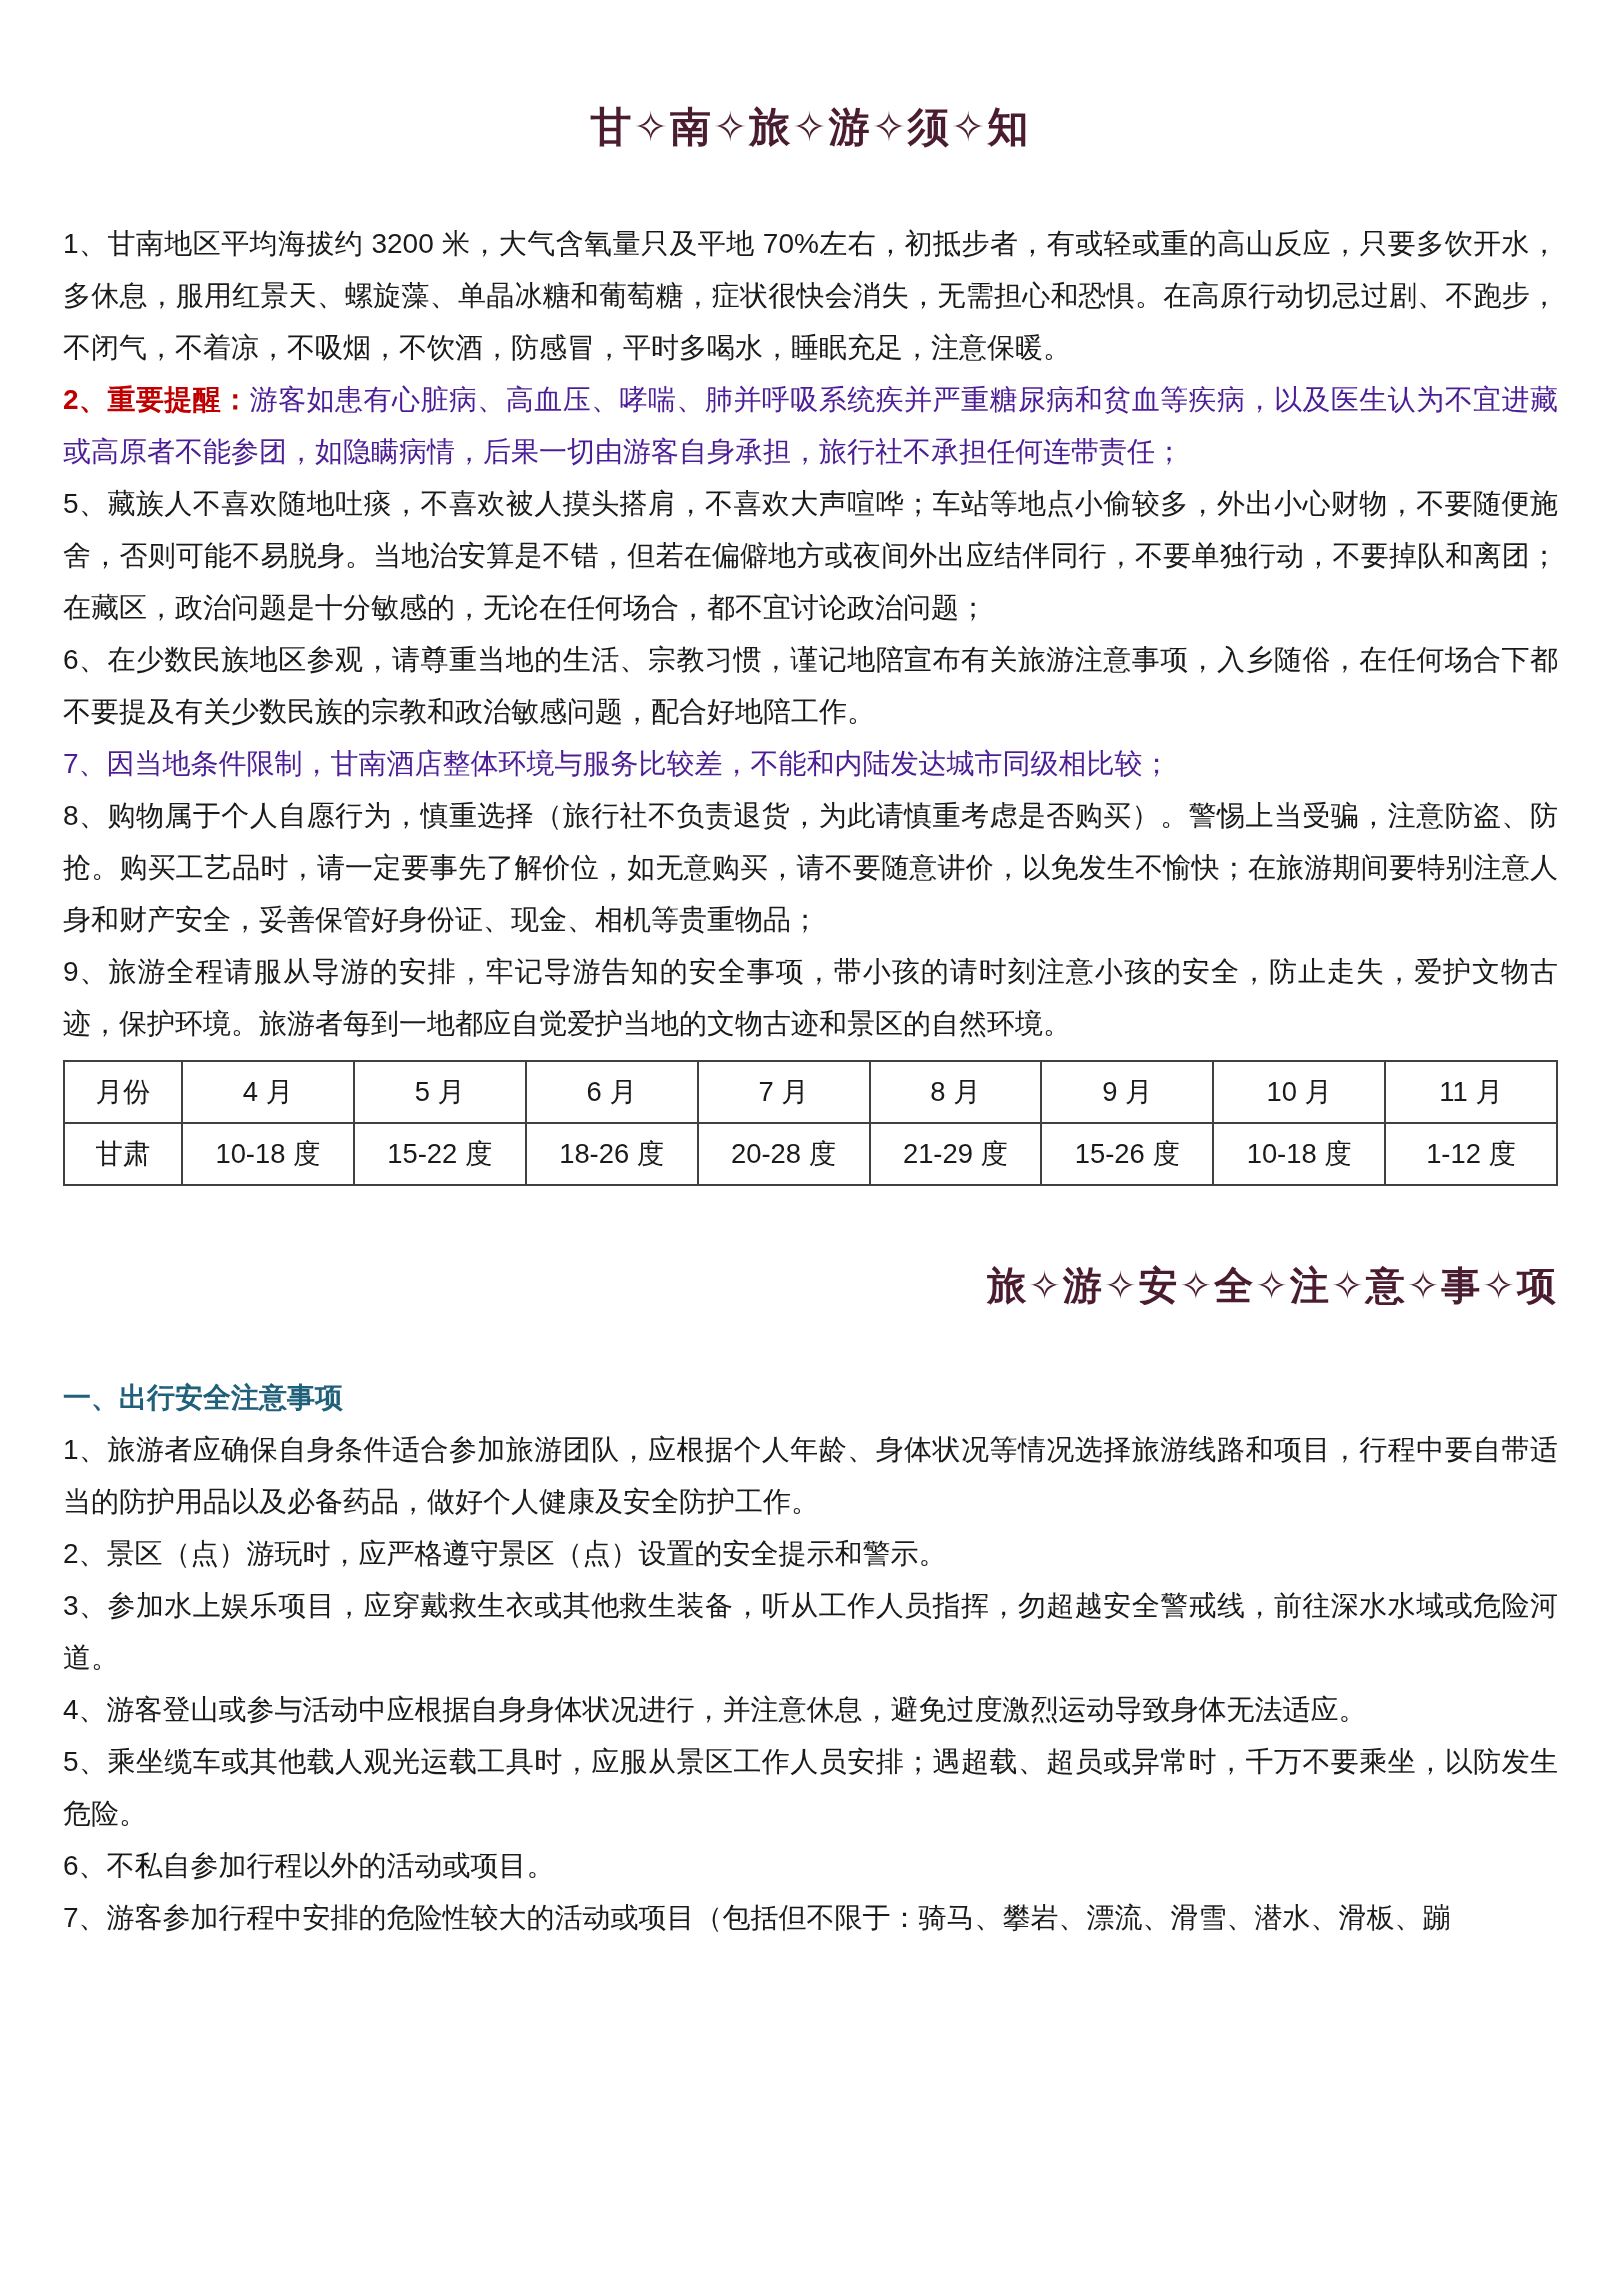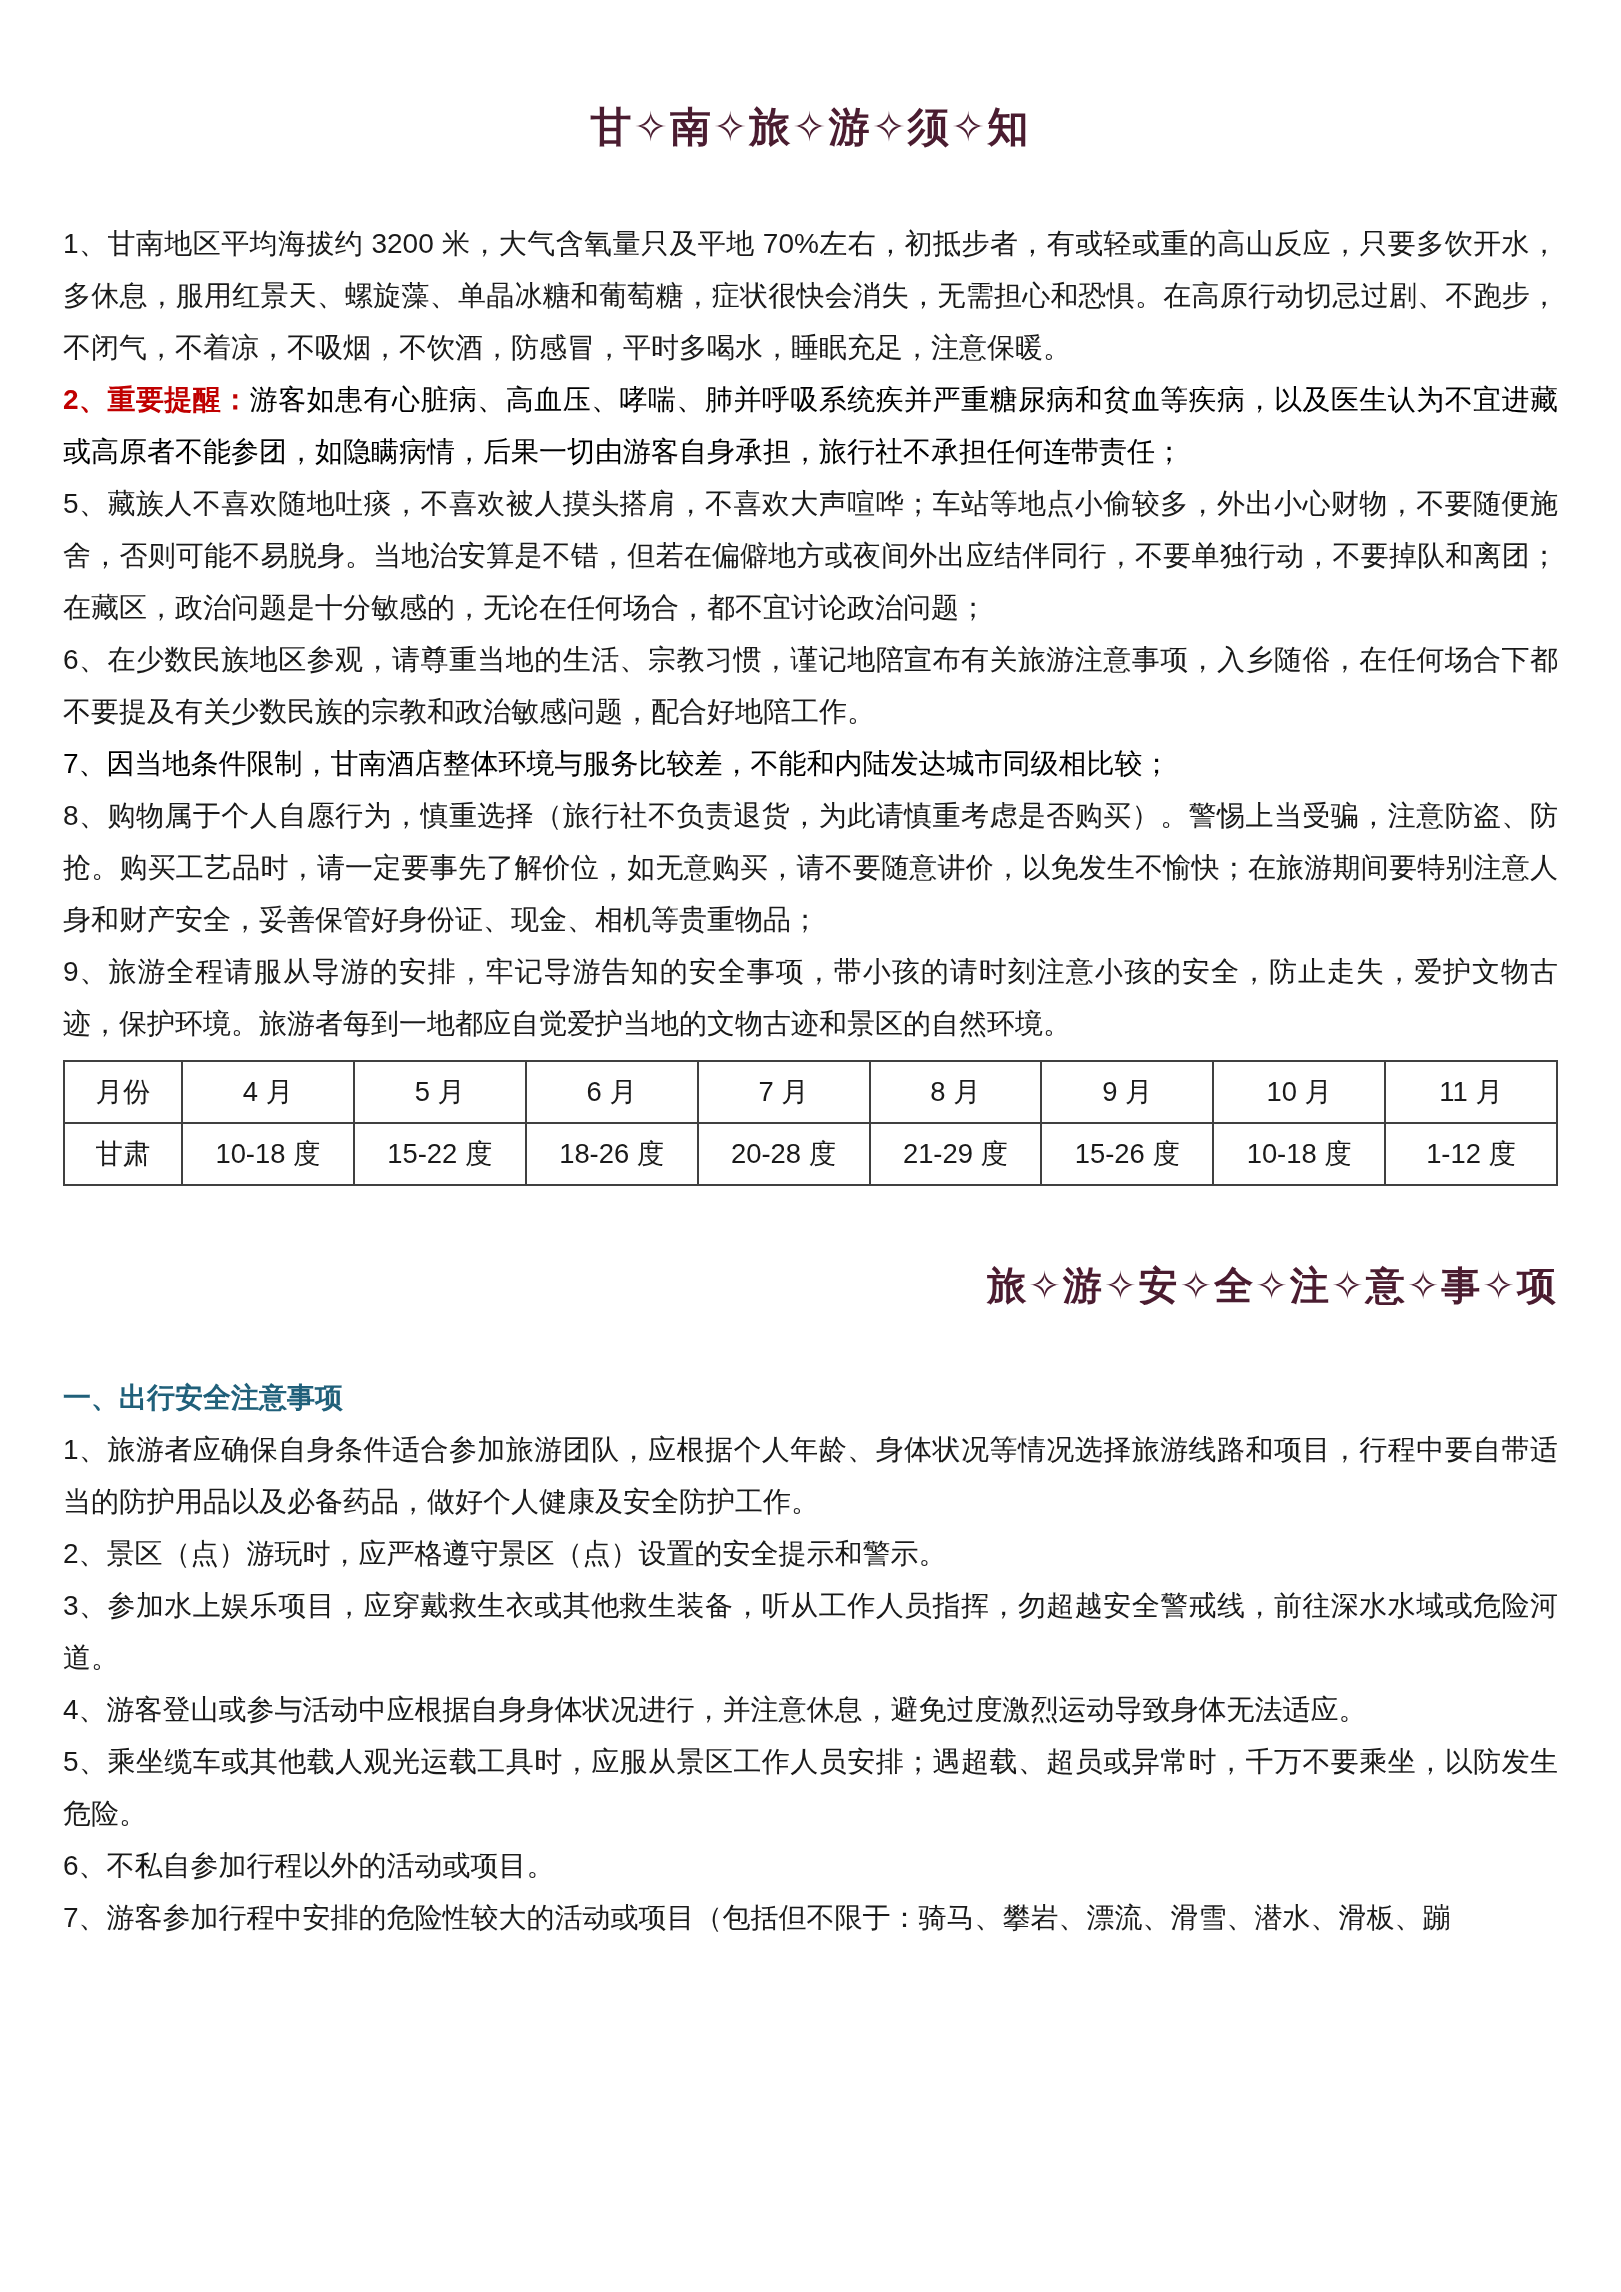--- a/index.html
+++ b/index.html
@@ -30,21 +30,21 @@
     font-size: 39px;
     text-align: right;
   }
   .body-text p {
     margin: 0;
     font-size: 28px;
     line-height: 52px;
     text-align: justify;
   }
   .alert {
-    color: #000000;
+    color: #4c1d95;
   }
   .alert-lead {
     font-weight: bold;
     color: #c00000;
   }
   .temp-label {
     margin: 0;
     font-size: 28px;
     line-height: 55px;
     font-weight: bold;

